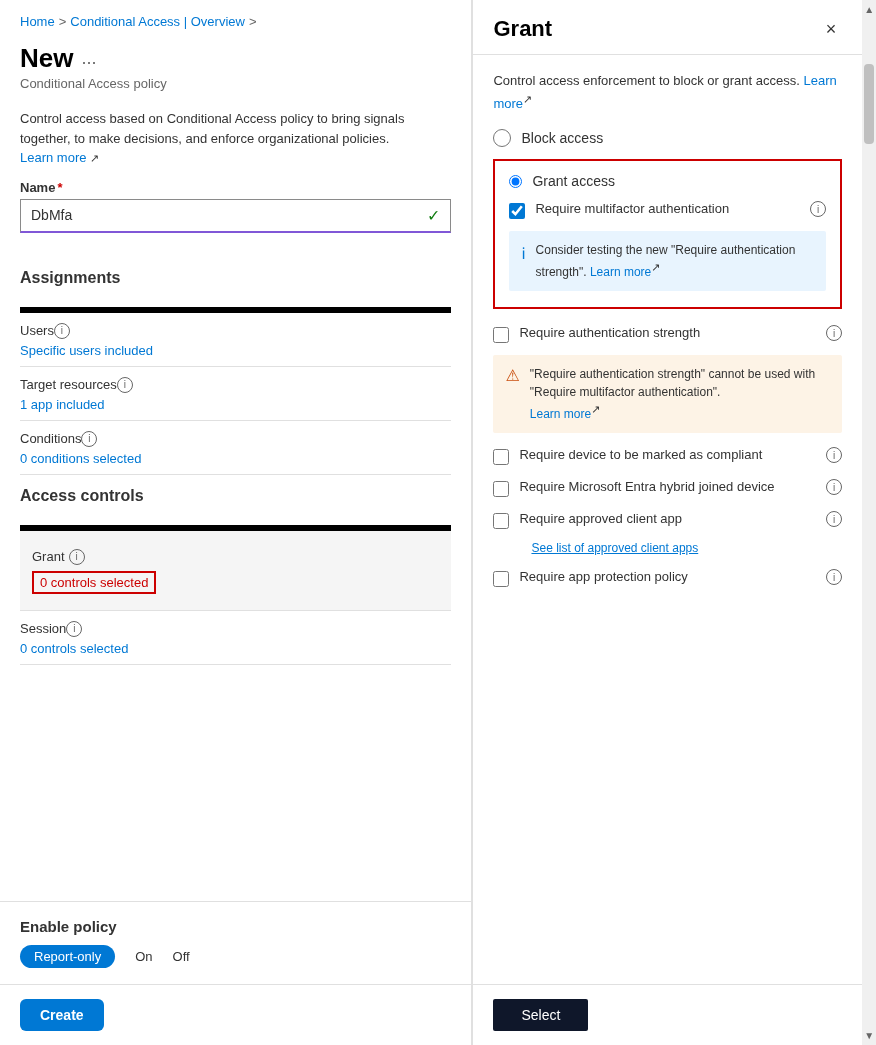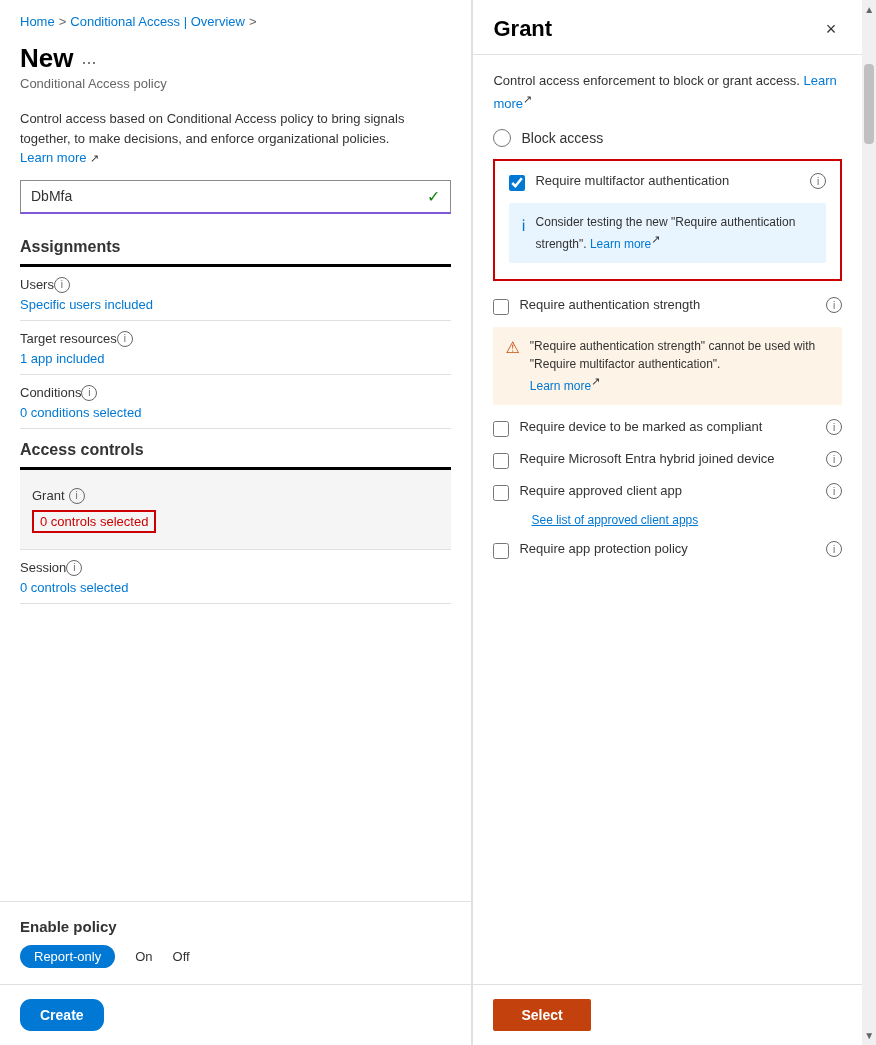--- a/index.html
+++ b/index.html
@@ -74,37 +74,37 @@
     .field-input {
       width: 100%;
       border: 1px solid #8a8a8a;
       border-bottom: 2px solid #8057d7;
       padding: 6px 10px;
       font-size: 14px;
       display: flex;
       align-items: center;
       justify-content: space-between;
       background: #fff;
-      margin-bottom: 12px;
+      margin-bottom: 24px;
     }
     .field-input input {
       border: none;
       outline: none;
       font-size: 14px;
       flex: 1;
       color: #333;
     }
     .check-mark { color: #107c10; font-size: 16px; }
 
     .section-title {
       font-size: 16px;
       font-weight: 600;
       color: #333;
-      padding: 12px 0 8px;
-      border-bottom: 3px solid #000000;
+      padding: 12px 0 20px;
+      border-bottom: 6px solid #000000;
       margin-bottom: 0;
     }
 
     .assignment-row {
       padding: 10px 0 8px;
       border-bottom: 1px solid #e0e0e0;
     }
     .assignment-row-label {
       font-size: 13px;
       font-weight: 500;
@@ -199,21 +199,21 @@
       border-top: 1px solid #e0e0e0;
     }
     .create-btn {
       background: #0078d4;
       color: #fff;
       border: none;
       padding: 8px 20px;
       font-size: 14px;
       font-weight: 600;
       cursor: pointer;
-      border-radius: 11px;
+      border-radius: 6px;
     }
 
     
     .right-panel {
       width: 396px;
       height: 1045px;
       display: flex;
       flex-direction: column;
       background: #fff;
       border-left: 1px solid #e0e0e0;
@@ -375,26 +375,26 @@
       cursor: pointer;
       margin-top: 2px;
       display: block;
     }
 
     .drawer-footer {
       padding: 14px 20px;
       border-top: 1px solid #e0e0e0;
     }
     .select-btn {
-      background: #c2410c;
+      background: #0f172a;
       color: #fff;
       border: none;
       padding: 8px 28px;
       font-size: 14px;
-      font-weight: 700;
+      font-weight: 400;
       cursor: pointer;
       border-radius: 2px;
     }
 
     
     .drawer-body::-webkit-scrollbar { width: 8px; }
     .drawer-body::-webkit-scrollbar-thumb { background: #c0c0c0; }
     .drawer-body::-webkit-scrollbar-track { background: #f0f0f0; }
 
     
@@ -453,20 +453,23 @@
   </div>
 
   <div class="description">
     <span>Control access based on Conditional Access policy to bring signals together, to make decisions, and enforce organizational policies.</span>
     <br>
     <a href="#">Learn more</a> <span style="font-size:11px;">↗</span>
   </div>
 
   <div class="form-area">
 
+    <div class="field-label">
+      <span>Name</span><span class="required">*</span>
+    </div>
     <div class="field-input">
       <input type="text" value="DbMfa" style="">
       <span class="check-mark">✓</span>
     </div>
 
     <div class="section-title">Assignments</div>
 
     <div class="assignment-row">
       <div class="assignment-row-label">
         <span>Users</span>
@@ -541,20 +544,24 @@
       <span>Control access enforcement to block or grant access.</span> <a href="#">Learn more</a><span class="ext-link-icon">↗</span>
     </div>
 
     <div class="radio-option">
       <input type="radio" name="access_type" id="block" style="">
       <label class="radio-label" for="block">Block access</label>
     </div>
 
     <div class="grant-access-box">
 
+      <div class="grant-access-radio-row">
+        <input type="radio" name="access_type" id="grant" checked="" style="">
+        <label class="radio-label" for="grant">Grant access</label>
+      </div>
 
       <div class="checkbox-row">
         <input type="checkbox" id="mfa" checked="" style="">
         <div class="checkbox-label">
           <span>Require multifactor authentication</span>
           <span class="info-icon">i</span>
         </div>
       </div>
 
       <div class="info-box">

